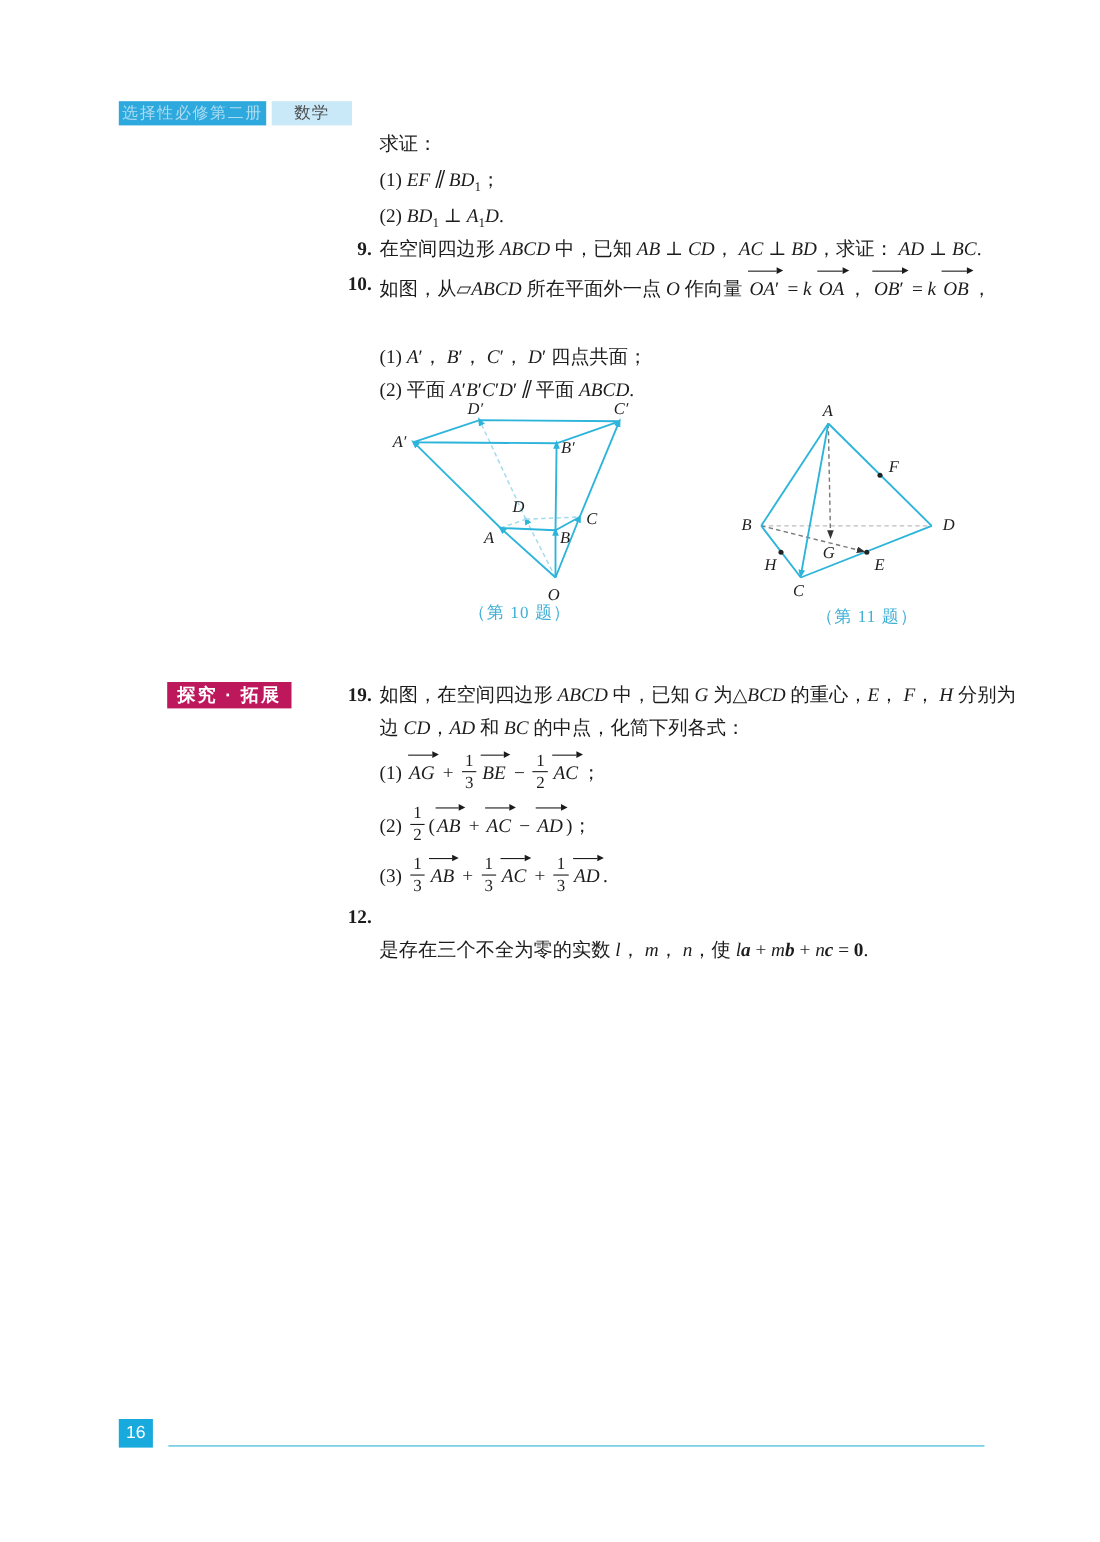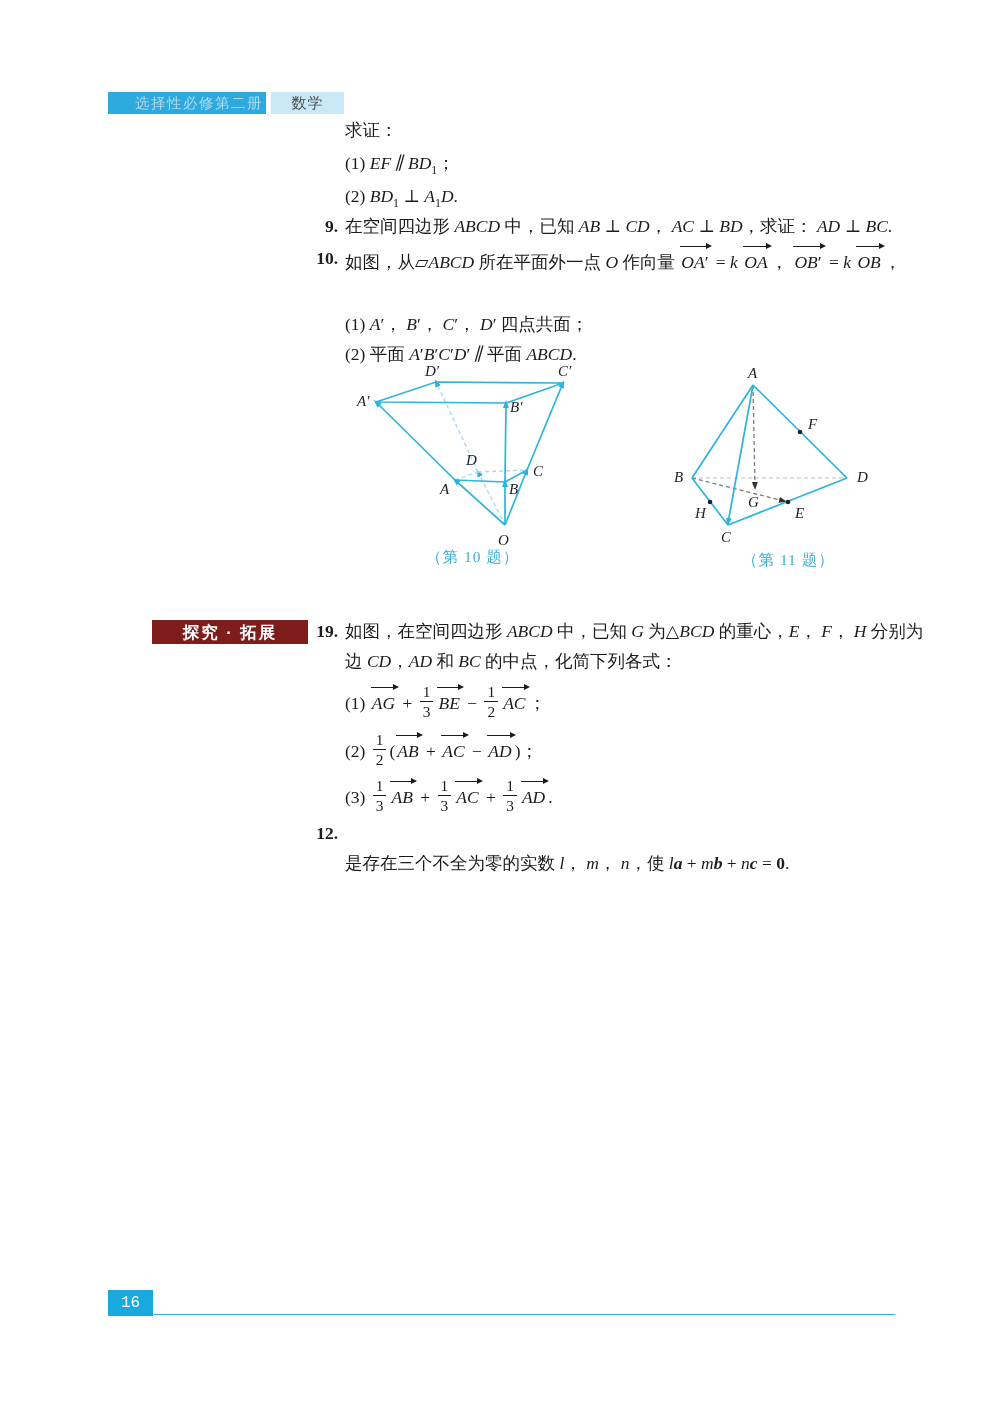--- a/index.html
+++ b/index.html
@@ -5,21 +5,21 @@
   html,body { margin:0; padding:0; background:#ffffff; }
   .page {
     position:relative; width:1000px; height:1402px; background:#ffffff;
     font-family:"Liberation Serif","DejaVu Serif",serif;
     color:#1c1c1c; font-size:17.5px; overflow:hidden;
   }
   
   .hdr { position:absolute; left:108px; top:92px; display:flex; align-items:stretch;
          font-family:"Liberation Sans","DejaVu Sans",sans-serif; }
   .hdr-series { background:#2ea9dd; color:#aadcf2; font-size:14.5px; width:134px; height:22px;
-                line-height:22px; text-align:center; letter-spacing:1.5px;padding-left:24px; }
+                line-height:22px; text-align:center; letter-spacing:1.5px; }
   .hdr-subject { background:#c9e9f8; color:#4e4e4e; font-size:15px; width:73px; height:22px;
                  line-height:22px; text-align:center; margin-left:5px; letter-spacing:1px; }
   
   .line { position:absolute; white-space:nowrap; line-height:26px; }
   .pnum { position:absolute; width:34px; text-align:right; font-weight:bold; line-height:26px; }
   i { font-style:italic; }
   sub { font-size:0.68em; }
   .parl { display:inline-block; transform:skewX(-16deg); font-weight:normal; }
   
   .vec { display:inline-block; position:relative; padding:4px 3px 0 2px; }
@@ -27,31 +27,31 @@
                  border-top:1.4px solid #1c1c1c; }
   .vec::after { content:""; position:absolute; right:-1px; top:-2.1px; width:0; height:0;
                 border-left:6px solid #1c1c1c; border-top:3.2px solid transparent;
                 border-bottom:3.2px solid transparent; }
   
   .frac { display:inline-block; vertical-align:-0.55em; text-align:center; line-height:1;
           margin:0 3px; font-size:0.88em; }
   .frac .fn { display:block; padding:0 3px 2px; border-bottom:1.3px solid #1c1c1c; }
   .frac .fd { display:block; padding-top:2px; }
   
-  .badge { position:absolute; left:152px; top:620px; width:156px; height:24px; background:#7f1d1d;
+  .badge { position:absolute; left:152px; top:620px; width:113px; height:24px; background:#be185d;
            color:#ffffff; font-family:"Liberation Sans","DejaVu Sans",sans-serif; font-size:16.5px;
            font-weight:bold; text-align:center; line-height:24px; letter-spacing:2px; }
   
   .fig { position:absolute; }
   .figcap { position:absolute; color:#3fb0d5; font-size:15.5px; letter-spacing:1px; white-space:nowrap; }
   svg text { font-family:"Liberation Serif","DejaVu Serif",serif; font-style:italic;
              font-size:15px; fill:#1e1e1e; }
   
-  .pageno { position:absolute; left:108px; top:1290px; width:45px; height:26px; background:#18a9dd;
-            color:#ffffff; font-family:Liberation Mono, monospace; font-size:16px;
+  .pageno { position:absolute; left:108px; top:1290px; width:31px; height:26px; background:#18a9dd;
+            color:#ffffff; font-family:Liberation Sans, sans-serif; font-size:16px;
             text-align:center; line-height:26px; }
   .footrule { position:absolute; left:153px; top:1314px; width:742px; height:0;
               border-top:1.6px solid #2db4da; }
 </style>
 </head>
 <body>
 
 <div class="page">
 
   <div class="hdr">

